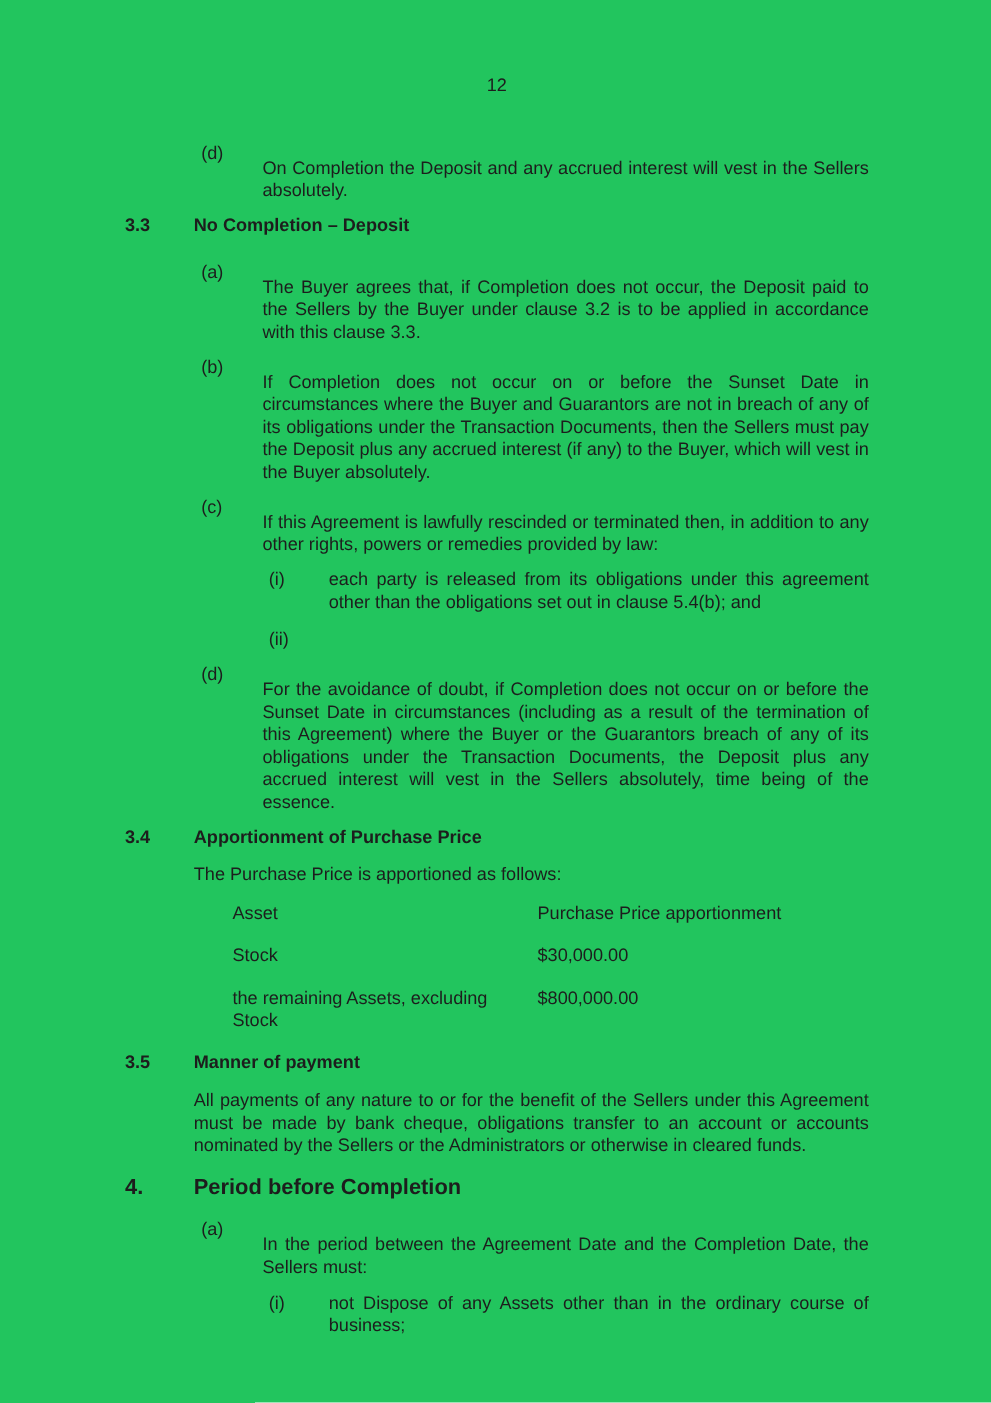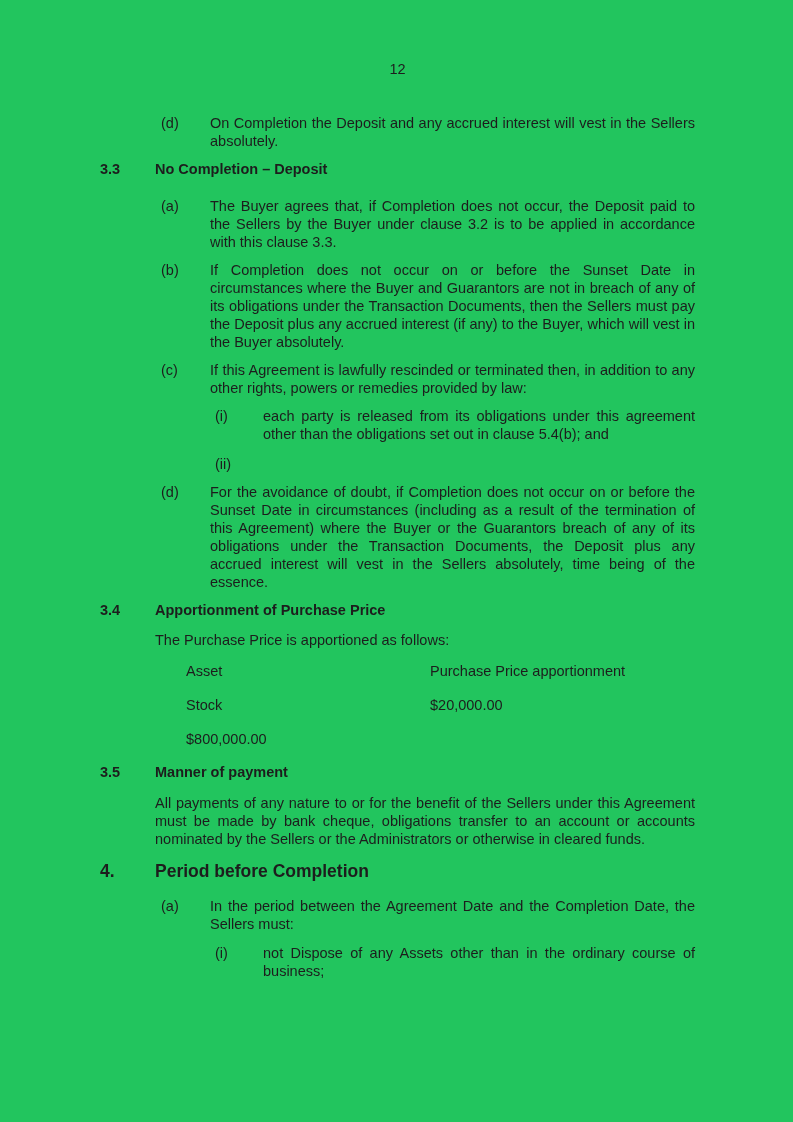--- a/index.html
+++ b/index.html
@@ -25,21 +25,21 @@
   .h-sec .ttl { flex: 1; }
 
   
   .h-major { display: flex; font-weight: bold; margin-top: 12px; font-size: 17.5px; line-height: 22px; }
   .h-major .num { width: 55px; flex-shrink: 0; }
   .h-major .ttl { flex: 1; }
 
   
   .clause1 { display: flex; margin-top: 10px; }
   .clause1 > .lbl { margin-left: 61px; width: 49px; flex-shrink: 0; }
-  .clause1 > .txt { flex: 1; text-align: justify; }
+  .clause1 > .txt { flex: 1; text-align: justify; margin-top: 12px; }
 
   
   .clause2 { display: flex; margin-top: 10px; }
   .clause2 > .lbl { margin-left: 115px; width: 48px; flex-shrink: 0; }
   .clause2 > .txt { flex: 1; text-align: justify; }
 
   
   .sec-body { margin-left: 55px; margin-top: 13px; text-align: justify; }
   .sec-lead { margin-left: 55px; margin-top: 12px; }
 
@@ -110,23 +110,24 @@
 
   <div class="sec-lead">The Purchase Price is apportioned as follows:</div>
 
   <div class="app-table">
     <div class="trow thead first">
       <span class="c1">Asset</span>
       <span class="c2">Purchase Price apportionment</span>
     </div>
     <div class="trow">
       <span class="c1">Stock</span>
-      <span class="c2">$20,000.00</span>
+      <span class="c2">$30,000.00</span>
     </div>
     <div class="trow">
+      <span class="c1">the remaining Assets, excluding Stock</span>
       <span class="c2">$800,000.00</span>
     </div>
   </div>
 
   <div class="h-sec mt-15">
     <span class="num">3.5</span>
     <span class="ttl">Manner of payment</span>
   </div>
 
   <div class="sec-body">All payments of any nature to or for the benefit of the Sellers under this Agreement must be made by bank cheque, obligations transfer to an account or accounts nominated by the Sellers or the Administrators or otherwise in cleared funds.</div>

